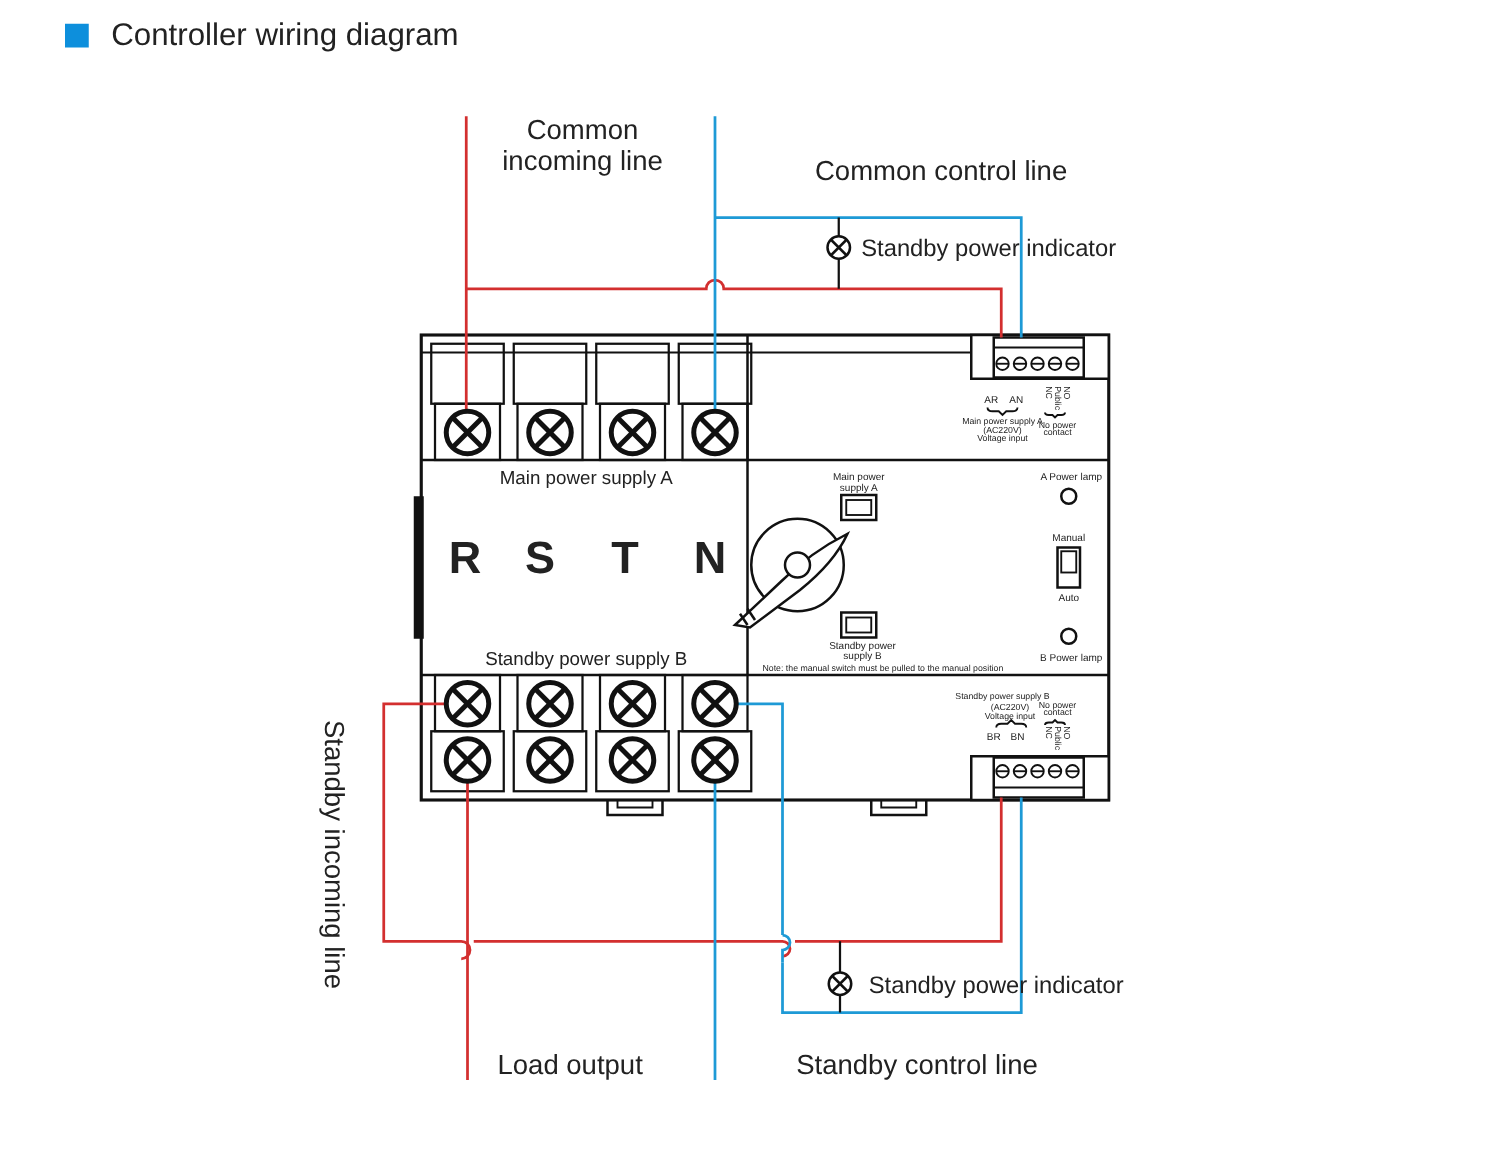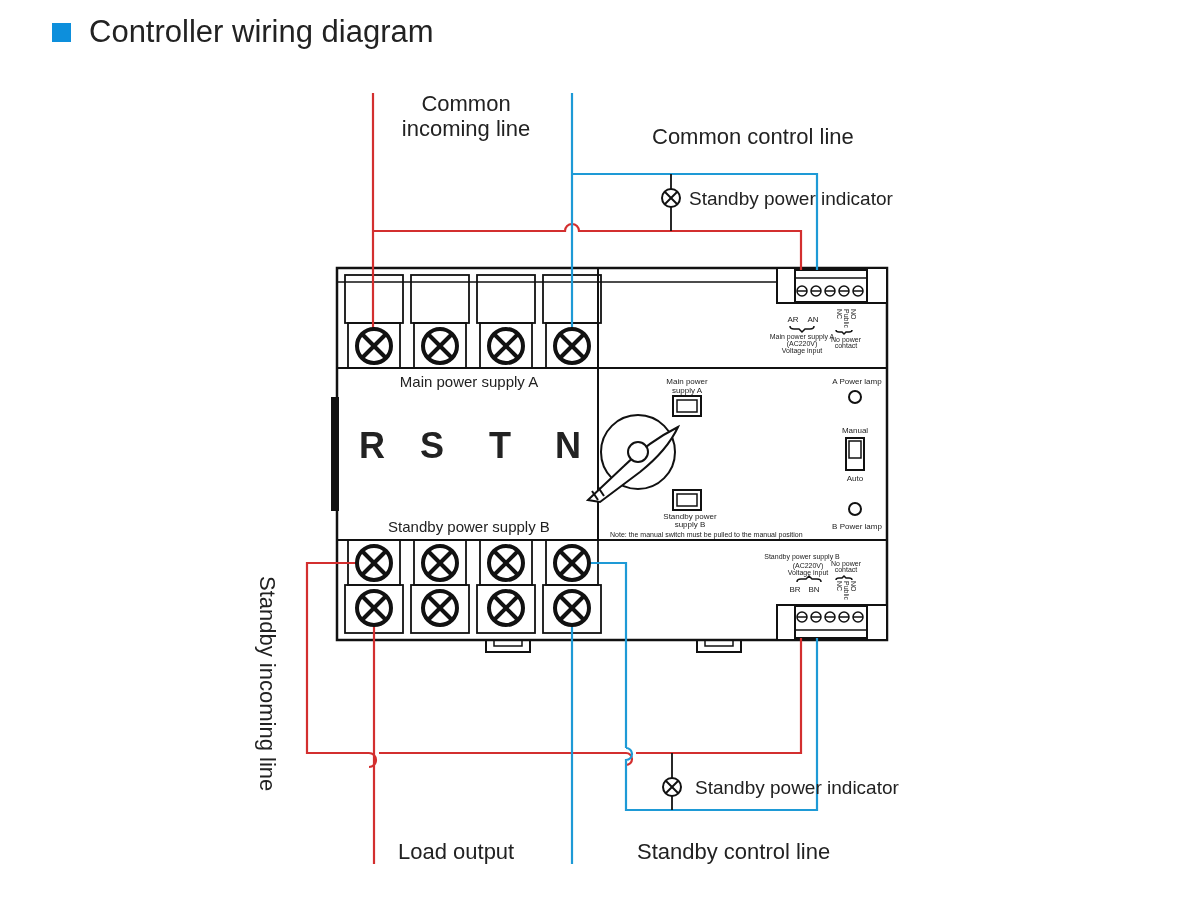--- a/index.html
+++ b/index.html
@@ -1,19 +1,19 @@
 <!DOCTYPE html>
 <html><head>
 <meta charset="utf-8">
 <style>
   html,body{margin:0;padding:0;background:#fff;}
   body{width:1200px;height:919px;position:relative;overflow:hidden;font-family:"Liberation Sans",sans-serif;}
   #title-wrap{position:absolute;left:52px;top:14px;display:flex;align-items:center;}
   #title-square{width:19px;height:19px;background:#0d8fdc;margin-right:18px;}
-  #title-text{font-size:31px;color:#222;font-family:"Liberation Sans",sans-serif;}
+  #title-text{font-size:25px;color:#222;font-family:"Liberation Sans",sans-serif;}
   svg{position:absolute;left:0;top:0;}
   .lbl{font-family:"Liberation Sans",sans-serif;fill:#222;}
   .big{font-size:22px;}
   .tiny{font-size:7px;}
   .small{font-size:8px;}
   .mid{font-size:15px;}
   .letter{font-size:36px;font-weight:bold;}
 </style>
 </head>
 <body>

